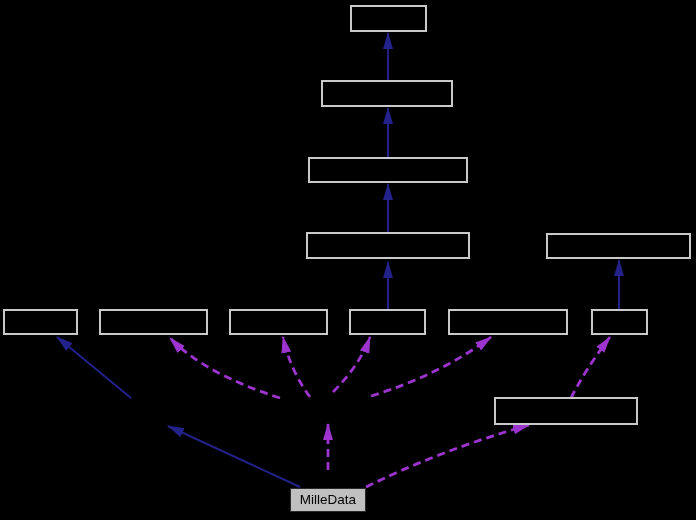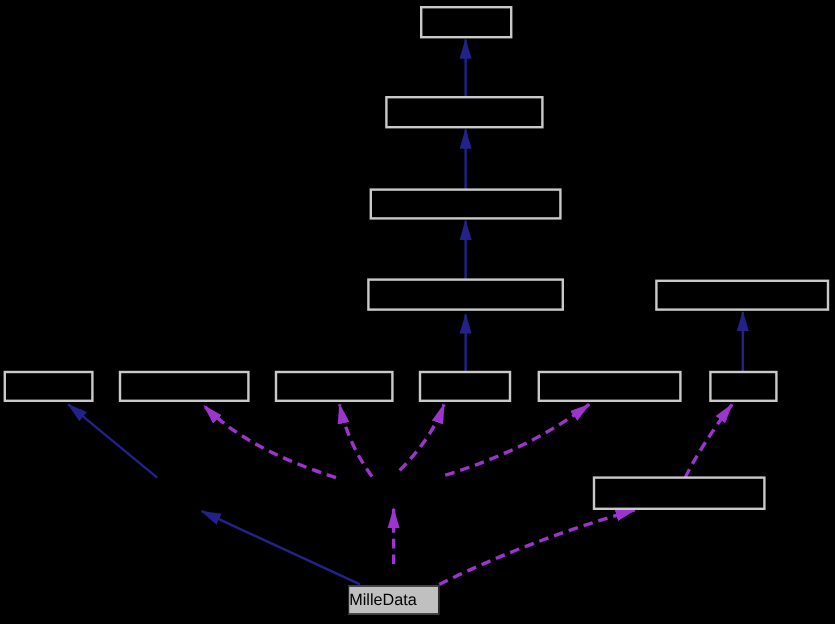--- a/index.html
+++ b/index.html
@@ -23,20 +23,21 @@
     top: 0;
   }
   #current-node {
     position: absolute;
     box-sizing: border-box;
     background: #c0c0c0;
     border: 1px solid #2a2a2a;
     color: #000;
     font-size: 13.5px;
     line-height: 22px;
+    text-align: center;
     white-space: nowrap;
   }
 </style>
 </head>
 <body>
 
 <div id="stage">
   <svg id="graph-svg" width="696" height="520" viewBox="0 0 696 520">
     <defs>
         <marker id="arrow-inheritance" markerUnits="userSpaceOnUse" markerWidth="18" markerHeight="12" refX="16" refY="6" orient="auto" viewBox="0 0 18 12">

